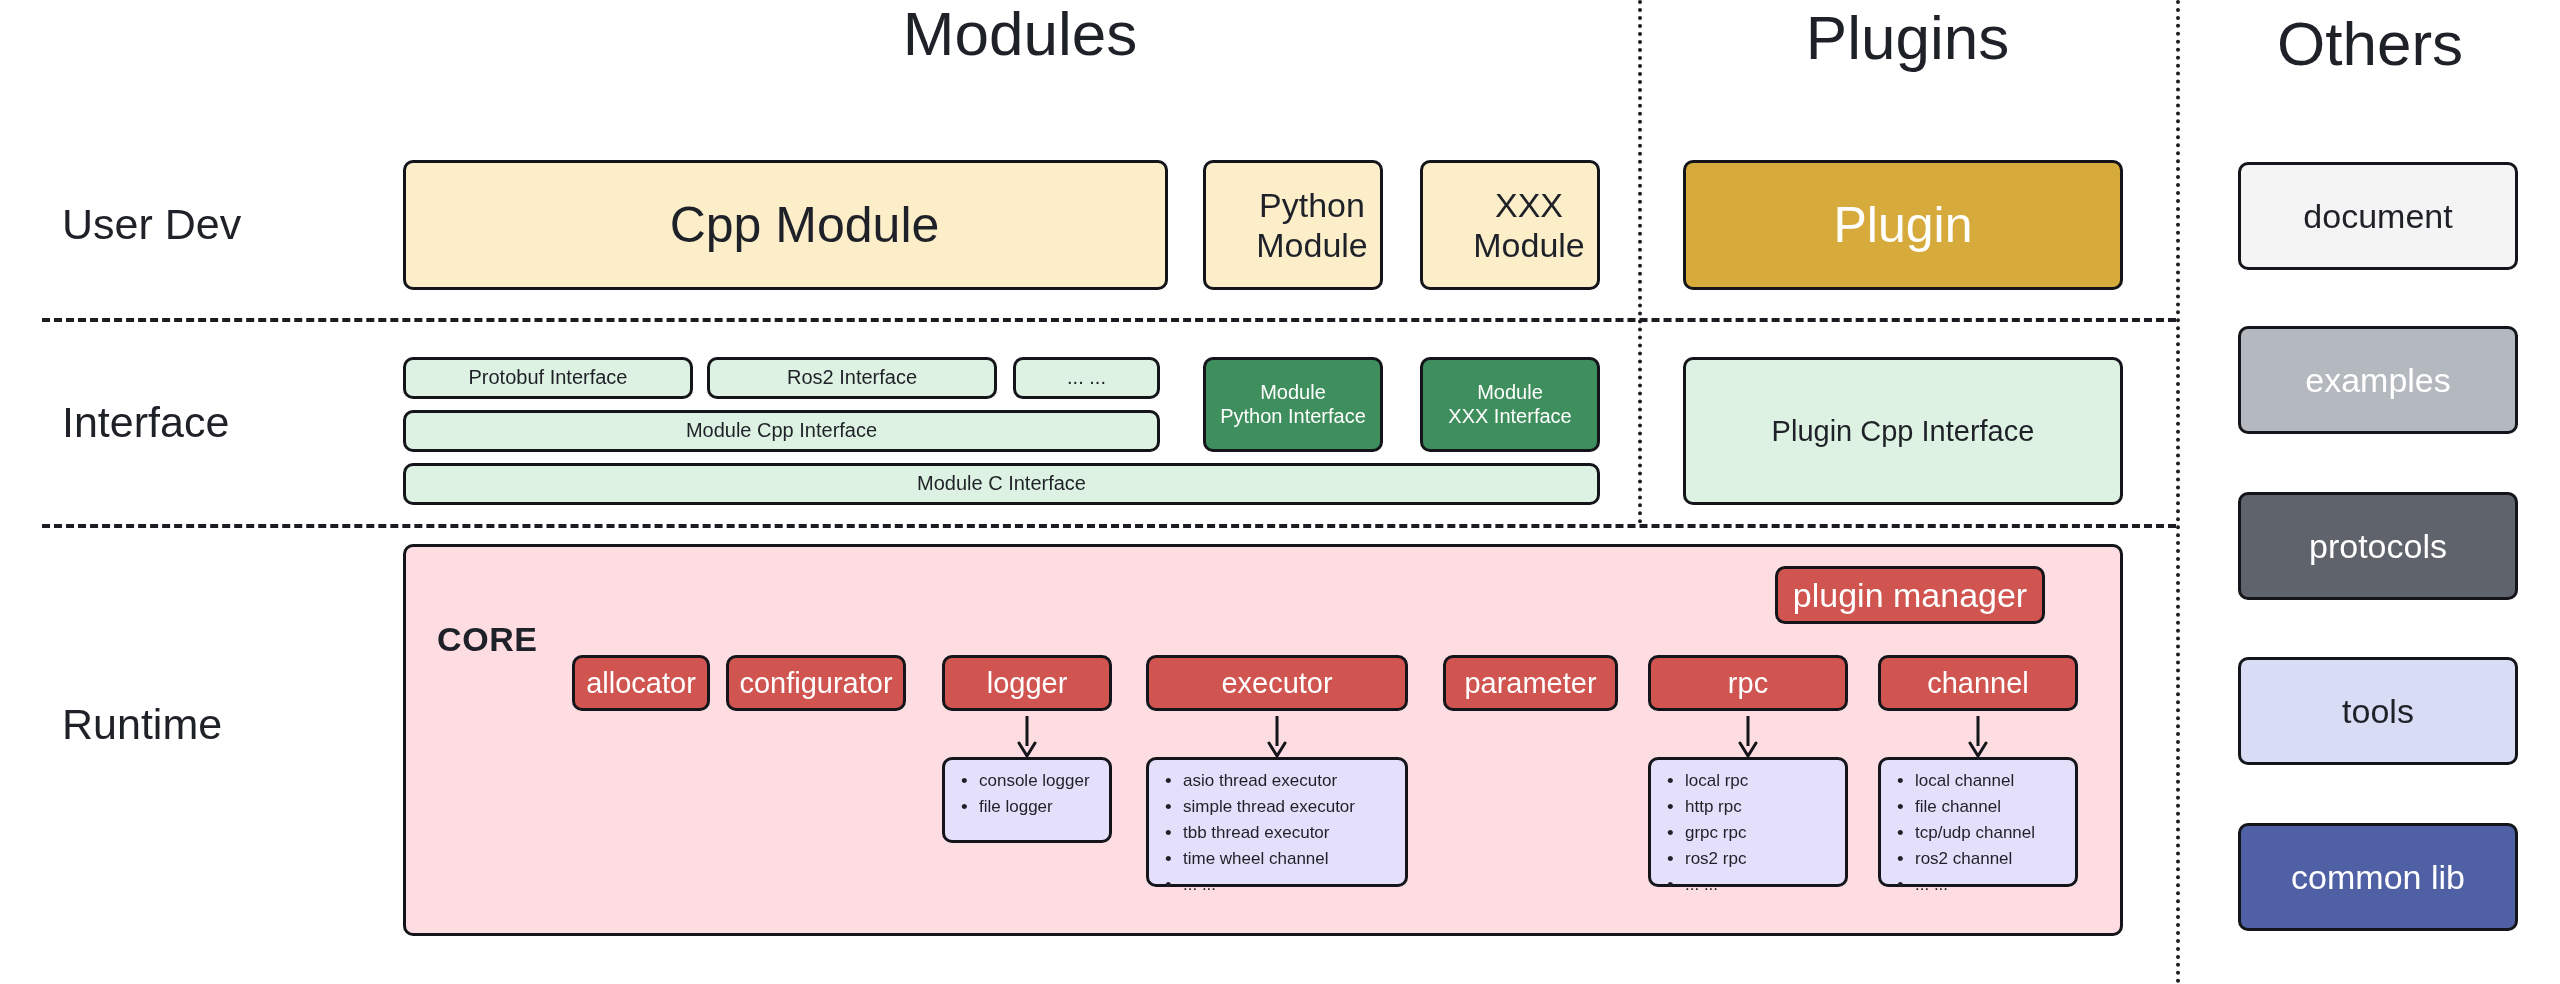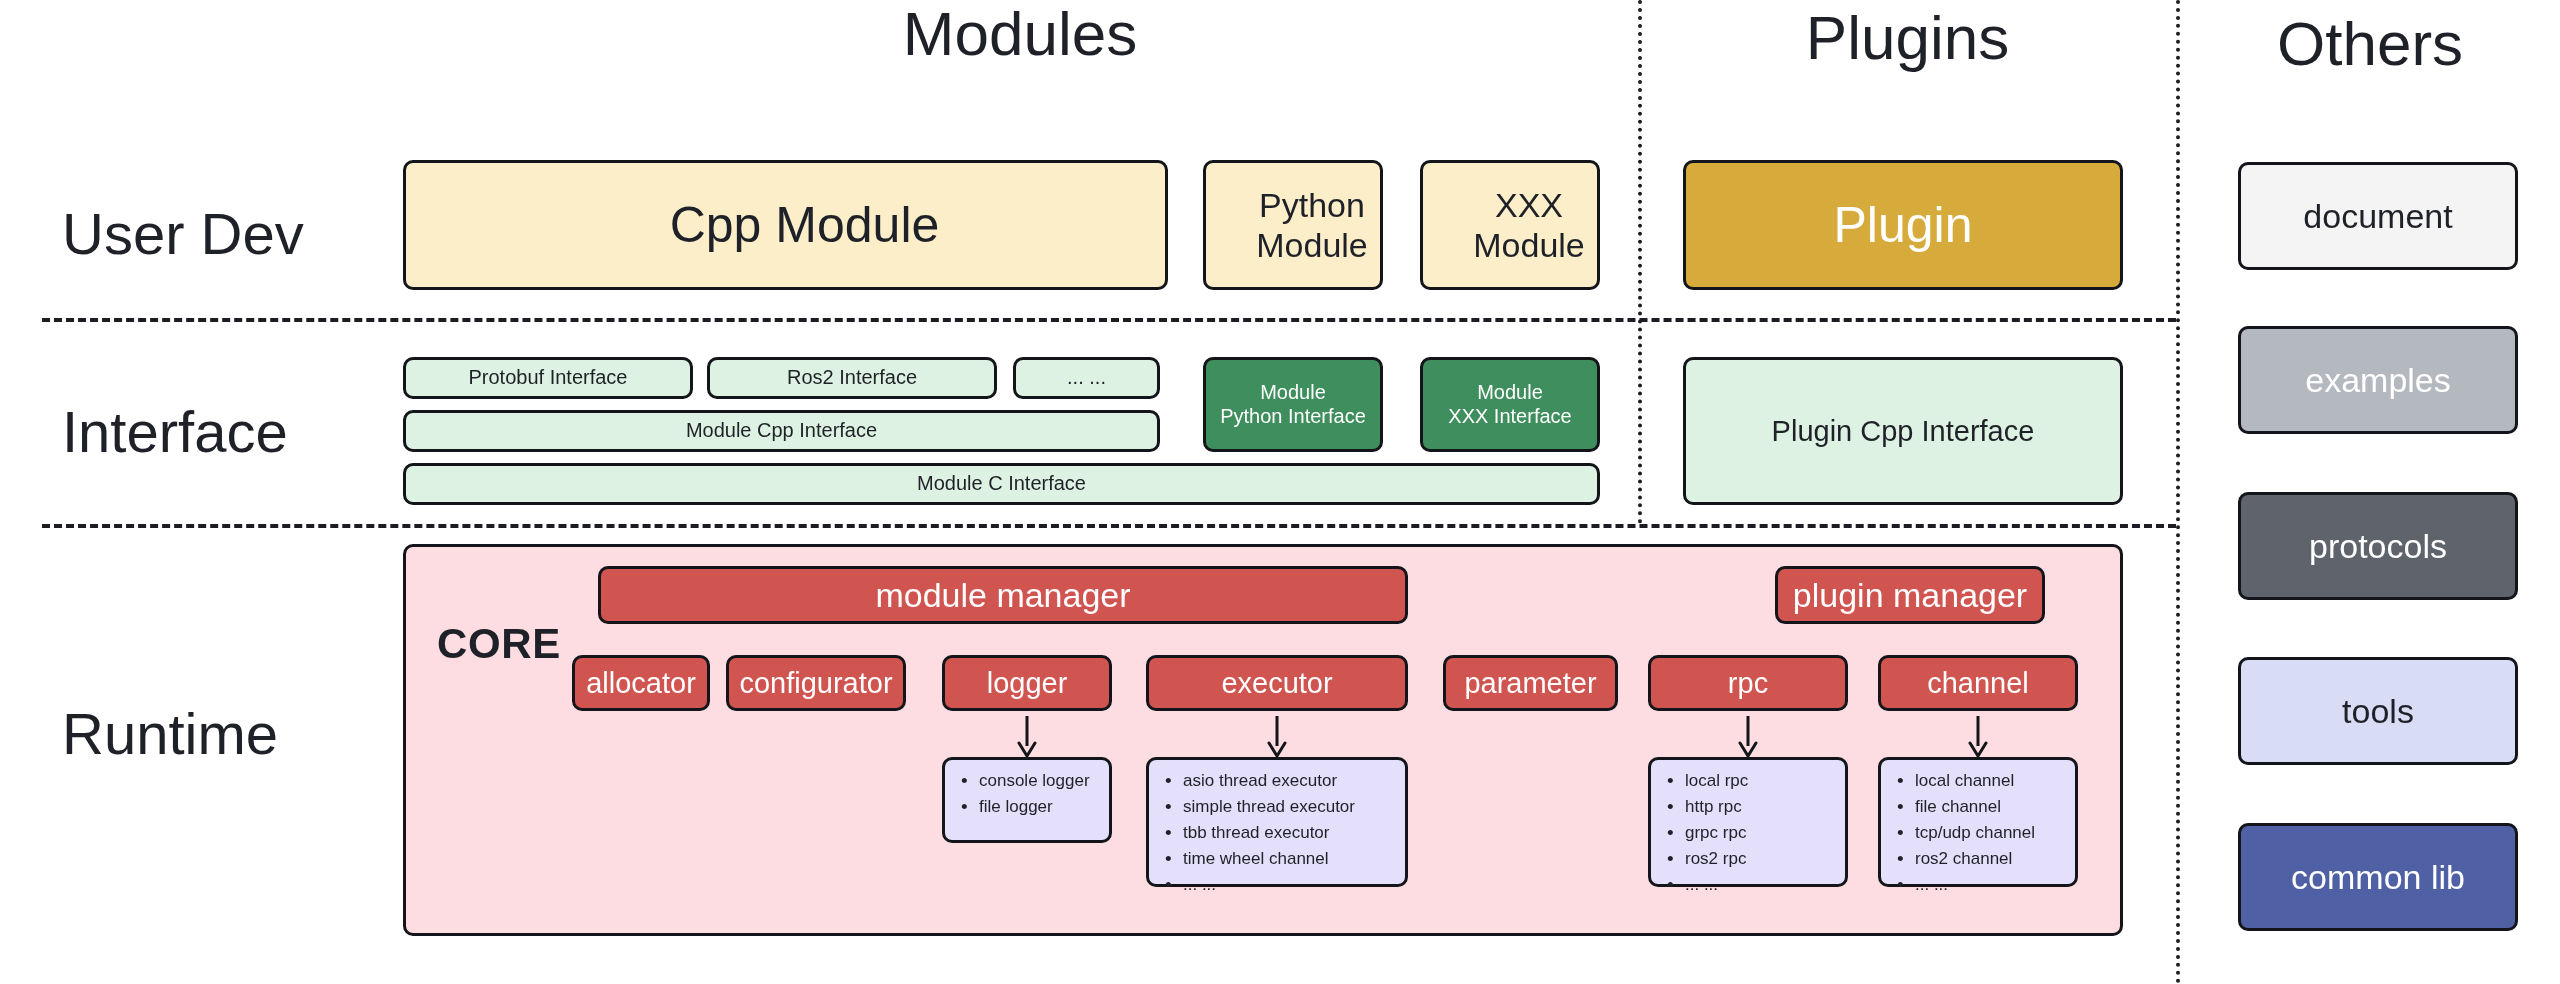--- a/index.html
+++ b/index.html
@@ -39,21 +39,21 @@
     position: absolute;
     font-size: 62px;
     font-weight: 400;
     color: #1f2128;
     text-align: center;
     letter-spacing: 0px;
     white-space: nowrap;
   }
   .row-title {
     position: absolute;
-    font-size: 58px;
+    font-size: 43px;
     font-weight: 400;
     color: #1f2128;
     white-space: nowrap;
   }
 
   
   .hsep {
     position: absolute;
     height: 0;
     border-top: 4px dashed #1b1d22;
@@ -79,21 +79,21 @@
   
   #core-panel {
     position: absolute;
     box-sizing: border-box;
     border: 3px solid #13151a;
     border-radius: 10px;
     background: #fddde1;
   }
   #core-label {
     position: absolute;
-    font-size: 42px;
+    font-size: 34px;
     font-weight: 700;
     letter-spacing: 0.6px;
     color: #1f2128;
   }
 
   
   .detail {
     position: absolute;
     box-sizing: border-box;
     border: 3px solid #13151a;
@@ -204,23 +204,20 @@
   </div>
 
   <div class="box fill-mint t-sm" style="left:1683px; top:357px; width:440px; height:148px;">
     <span>Plugin Cpp Interface</span>
   </div>
 
   <div id="core-panel" style="left:403px; top:544px; width:1720px; height:392px;"></div>
 
   <div id="core-label" style="left:437px; top:620px;">CORE</div>
 
-  <div class="box fill-red t-md" style="left:598px; top:566px; width:810px; height:58px;">
-    <span>module manager</span>
-  </div>
 
   <div class="box fill-red t-md" style="left:1775px; top:566px; width:270px; height:58px;">
     <span>plugin manager</span>
   </div>
 
   <div class="box fill-red t-sm" style="left:556px; top:655px; width:138px; height:56px;margin-left:16px;">
     <span>allocator</span>
   </div>
 
   <div class="box fill-red t-sm" style="left:726px; top:655px; width:180px; height:56px;">

